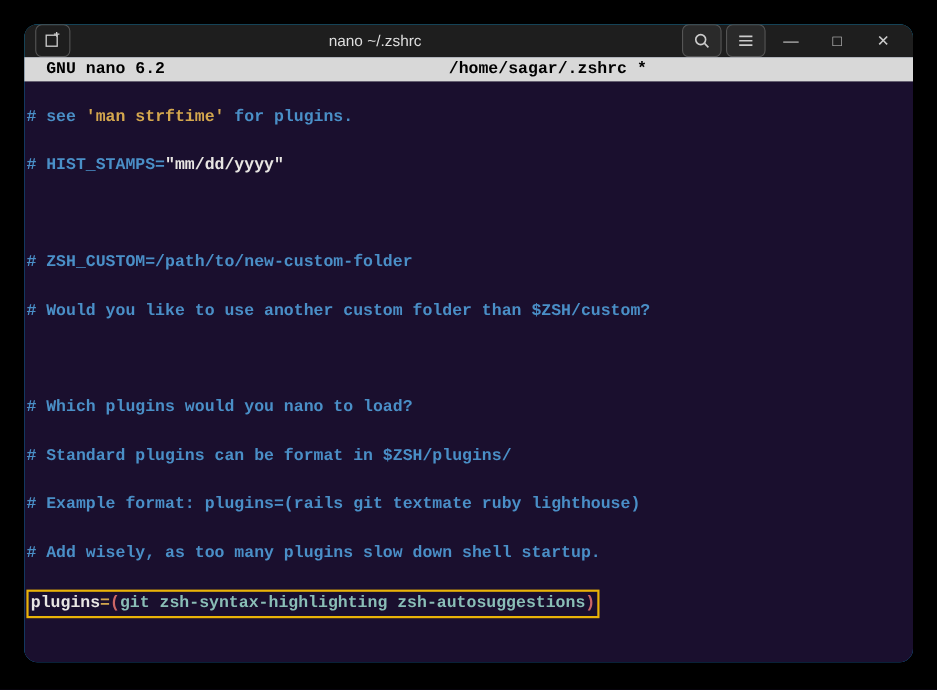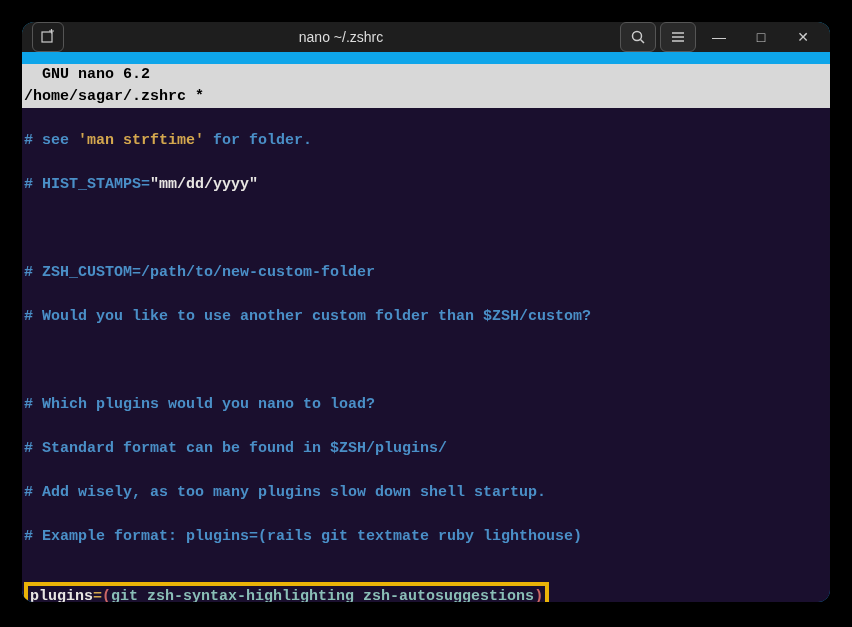--- a/index.html
+++ b/index.html
@@ -16,21 +16,20 @@
       top: 22px;
       left: 22px;
       width: 808px;
       height: 580px;
       background: #0ea5e9;
       border-radius: 12px;
       overflow: hidden;
       display: flex;
       flex-direction: column;
       box-shadow: 0 4px 20px rgba(0,0,0,0.5);
-      gap: 12px;
     }
     .titlebar {
       height: 44px;
       background: #1e1e1e;
       display: flex;
       align-items: center;
       padding: 0 6px;
     }
     .tab-btn {
       width: 32px;
@@ -84,36 +83,34 @@
       font-weight: bold;
       line-height: 22px;
       position: relative;
     }
     .nano-header {
       background: #d8d8d8;
       color: #000;
       padding: 0 2px;
       display: flex;
       white-space: pre;
-      flex-direction: column;
     }
     .editor-content {
       padding: 0;
       white-space: pre;
       color: #d0d0d0;
     }
     .line { padding: 0 2px; }
     .comment { color: #4a8fc7; text-align: right; }
     .yellow { color: #d4a74e; }
     .white { color: #e8e6e3; }
     .highlight-box {
-      border: 4px solid #eab308;
+      border: 2px solid #eab308;
       display: inline-block;
       padding: 0 2px;
-      margin-top: 12px;
     }
     .plugins-key { color: #e8e6e3; }
     .equals { color: #d4a74e; }
     .paren { color: #cc6666; }
     .plugin-list { color: #8abeb7; }
   </style>
 </head>
 <body>
 
 <div class="window">
@@ -147,34 +144,34 @@
       </button>
     <button class="win-btn">
         <span>✕</span>
       </button>
   </div>
 
   <div class="terminal">
     <div class="nano-header">
       <span>  GNU nano 6.2</span>
       <span style="flex:1"></span>
-      <span style="">/home/sagar/.zshrc *</span>
+      <span style="margin-right:240px">/home/sagar/.zshrc *</span>
     </div>
 
     <div class="editor-content">
-<div class="line"><span class="comment"># see </span><span class="yellow">'man strftime'</span><span class="comment"> for folder.</span></div>
+<div class="line"><span class="comment"># see </span><span class="yellow">'man strftime'</span><span class="comment"> for plugins.</span></div>
 <div class="line"><span class="comment"># HIST_STAMPS=</span><span class="white">"mm/dd/yyyy"</span></div>
 <div class="line"> </div>
 <div class="line"><span class="comment"># ZSH_CUSTOM=/path/to/new-custom-folder</span></div>
 <div class="line"><span class="comment"># Would you like to use another custom folder than $ZSH/custom?</span></div>
 <div class="line"> </div>
 <div class="line"><span class="comment"># Which plugins would you nano to load?</span></div>
-<div class="line"><span class="comment"># Standard format can be found in $ZSH/plugins/</span></div>
+<div class="line"><span class="comment"># Standard plugins can be format in $ZSH/plugins/</span></div>
+<div class="line"><span class="comment"># Example format: plugins=(rails git textmate ruby lighthouse)</span></div>
 <div class="line"><span class="comment"># Add wisely, as too many plugins slow down shell startup.</span></div>
-<div class="line"><span class="comment"># Example format: plugins=(rails git textmate ruby lighthouse)</span></div>
 <div class="line"><span class="highlight-box"><span class="plugins-key">plugins</span><span class="equals">=</span><span class="paren">(</span><span class="plugin-list">git zsh-syntax-highlighting zsh-autosuggestions</span><span class="paren">)</span></span></div>
 
 
 
 
 
 
 
 
     </div>

